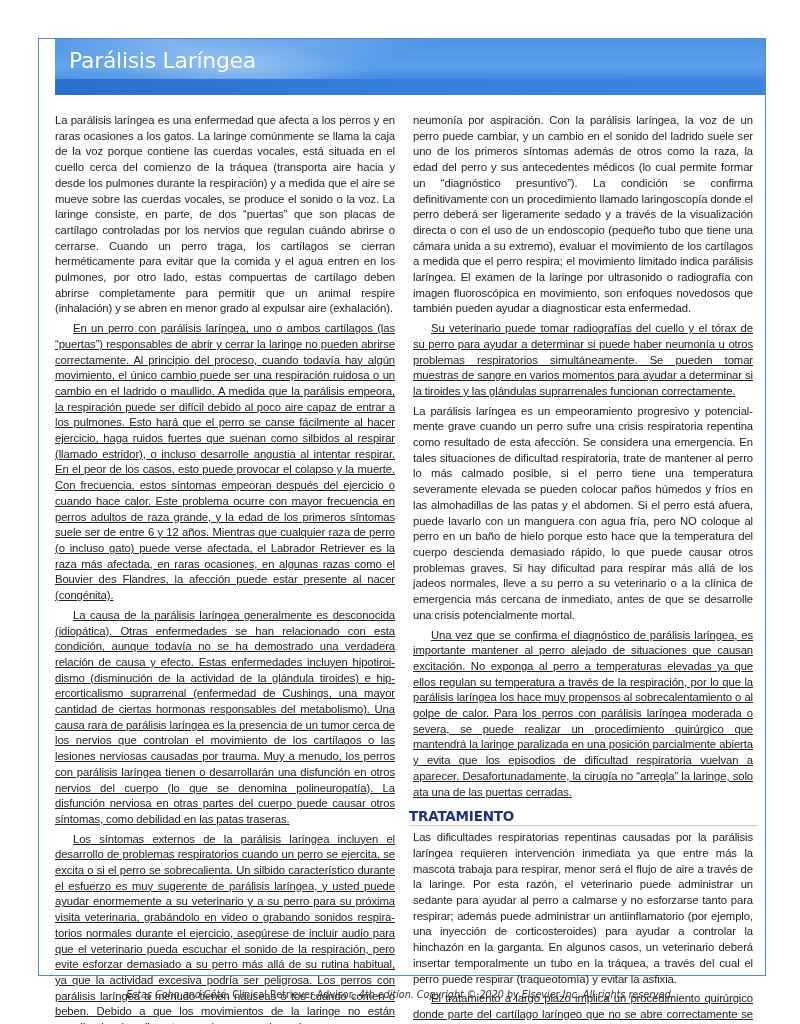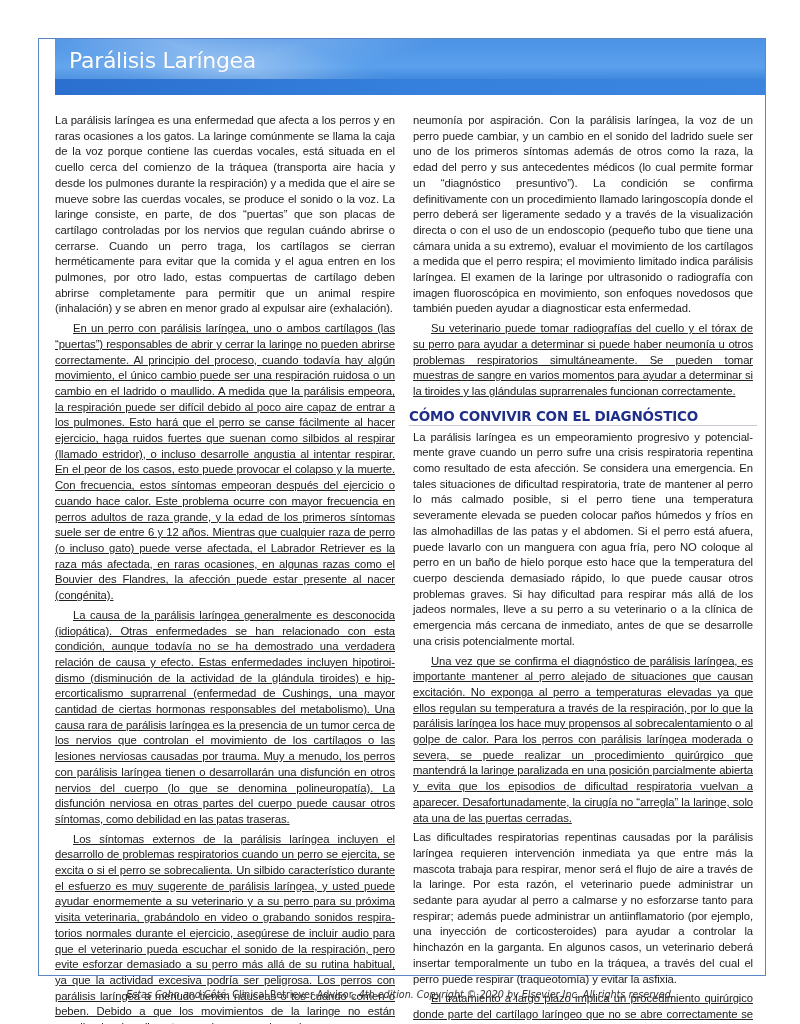--- a/index.html
+++ b/index.html
@@ -65,24 +65,24 @@
       <p>La parálisis laríngea es una enfermedad que afecta a los perros y en raras ocasiones a los gatos. La laringe comúnmente se llama la caja de la voz porque contiene las cuerdas vocales, está situada en el cuello cerca del comienzo de la tráquea (transporta aire hacia y desde los pulmones durante la respiración) y a medida que el aire se mueve sobre las cuerdas vocales, se produce el sonido o la voz. La laringe consiste, en parte, de dos “puertas” que son placas de cartílago controladas por los nervios que regulan cuándo abrirse o cerrarse. Cuando un perro traga, los cartílagos se cierran herméticamente para evitar que la comida y el agua entren en los pulmones, por otro lado, estas compuertas de cartílago deben abrirse completamente para permitir que un animal respire (inhalación) y se abren en menor grado al expulsar aire (exhalación).</p>
       <p class="indent">En un perro con parálisis laríngea, uno o ambos cartílagos (las “puertas”) responsables de abrir y cerrar la laringe no pueden abrirse correctamente. Al principio del proceso, cuando todavía hay algún movimiento, el único cambio puede ser una respiración ruidosa o un cambio en el ladrido o maullido. A medida que la parálisis empeora, la respiración puede ser difícil debido al poco aire capaz de entrar a los pulmones. Esto hará que el perro se canse fácilmente al hacer ejercicio, haga ruidos fuertes que suenan como silbidos al respirar (llamado estridor), o incluso desarrolle angustia al intentar respirar. En el peor de los casos, esto puede provocar el colapso y la muerte. Con frecuencia, estos síntomas empeoran después del ejercicio o cuando hace calor. Este problema ocurre con mayor frecuencia en perros adultos de raza grande, y la edad de los primeros síntomas suele ser de entre 6 y 12 años. Mientras que cualquier raza de perro (o incluso gato) puede verse afectada, el Labrador Retriever es la raza más afectada, en raras ocasiones, en algunas razas como el Bouvier des Flandres, la afección puede estar presente al nacer (congénita).</p>
       <p class="indent">La causa de la parálisis laríngea generalmente es desconocida (idiopática). Otras enfermedades se han relacionado con esta condición, aunque todavía no se ha demostrado una verdadera relación de causa y efecto. Estas enfermedades incluyen hipotiroi­dismo (disminución de la actividad de la glándula tiroides) e hip­ercorticalismo suprarrenal (enfermedad de Cushings, una mayor cantidad de ciertas hormonas responsables del metabolismo). Una causa rara de parálisis laríngea es la presencia de un tumor cerca de los nervios que controlan el movimiento de los cartílagos o las lesiones nerviosas causadas por trauma. Muy a menudo, los perros con parálisis laríngea tienen o desarrollarán una disfunción en otros nervios del cuerpo (lo que se denomina polineuropatía). La disfunción nerviosa en otras partes del cuerpo puede causar otros síntomas, como debilidad en las patas traseras.</p>
       <p class="indent">Los síntomas externos de la parálisis laríngea incluyen el desarrollo de problemas respiratorios cuando un perro se ejercita, se excita o si el perro se sobrecalienta. Un silbido característico durante el esfuerzo es muy sugerente de parálisis laríngea, y usted puede ayudar enormemente a su veterinario y a su perro para su próxima visita veterinaria, grabándolo en video o grabando sonidos respira­torios normales durante el ejercicio, asegúrese de incluir audio para que el veterinario pueda escuchar el sonido de la respiración, pero evite esforzar demasiado a su perro más allá de su rutina habitual, ya que la actividad excesiva podría ser peligrosa. Los perros con parálisis laríngea a menudo tienen náuseas o tos cuando comen o beben. Debido a que los movimientos de la laringe no están coordinados, los alimentos pueden pasar a los pulmones y causar</p>
     </div>
 
     <div class="col">
       <p>neumonía por aspiración. Con la parálisis laríngea, la voz de un perro puede cambiar, y un cambio en el sonido del ladrido suele ser uno de los primeros síntomas además de otros como la raza, la edad del perro y sus antecedentes médicos (lo cual permite formar un “diagnóstico presuntivo”). La condición se confirma definitivamente con un procedimiento llamado laringoscopía donde el perro deberá ser ligeramente sedado y a través de la visualización directa o con el uso de un endoscopio (pequeño tubo que tiene una cámara unida a su extremo), evaluar el movimiento de los cartílagos a medida que el perro respira; el movimiento limitado indica parálisis laríngea. El examen de la laringe por ultrasonido o radiografía con imagen fluoroscópica en movimiento, son enfoques novedosos que también pueden ayudar a diagnosticar esta enfermedad.</p>
       <p class="indent">Su veterinario puede tomar radiografías del cuello y el tórax de su perro para ayudar a determinar si puede haber neumonía u otros problemas respiratorios simultáneamente. Se pueden tomar muestras de sangre en varios momentos para ayudar a determinar si la tiroides y las glándulas suprarrenales funcionan correctamente.</p>
 
-      <h2 class="section-title mid">CÓMO CONVIVIR CON EL DIAGNÓSTICO</h2>
       <p>La parálisis laríngea es un empeoramiento progresivo y potencial­mente grave cuando un perro sufre una crisis respiratoria repentina como resultado de esta afección. Se considera una emergencia. En tales situaciones de dificultad respiratoria, trate de mantener al perro lo más calmado posible, si el perro tiene una temperatura severamente elevada se pueden colocar paños húmedos y fríos en las almohadillas de las patas y el abdomen. Si el perro está afuera, puede lavarlo con un manguera con agua fría, pero NO coloque al perro en un baño de hielo porque esto hace que la temperatura del cuerpo descienda demasiado rápido, lo que puede causar otros problemas graves. Si hay dificultad para respirar más allá de los jadeos normales, lleve a su perro a su veterinario o a la clínica de emergencia más cercana de inmediato, antes de que se desarrolle una crisis potencialmente mortal.</p>
       <p class="indent">Una vez que se confirma el diagnóstico de parálisis laríngea, es importante mantener al perro alejado de situaciones que causan excitación. No exponga al perro a temperaturas elevadas ya que ellos regulan su temperatura a través de la respiración, por lo que la parálisis laríngea los hace muy propensos al sobrecalentamiento o al golpe de calor. Para los perros con parálisis laríngea moderada o severa, se puede realizar un procedimiento quirúrgico que mantendrá la laringe paralizada en una posición parcialmente abierta y evita que los episodios de dificultad respiratoria vuelvan a aparecer. Desafortunadamente, la cirugía no “arregla” la laringe, solo ata una de las puertas cerradas.</p>
 
+      <h2 class="section-title mid">TRATAMIENTO</h2>
       <p>Las dificultades respiratorias repentinas causadas por la parálisis laríngea requieren intervención inmediata ya que entre más la mascota trabaja para respirar, menor será el flujo de aire a través de la laringe. Por esta razón, el veterinario puede administrar un sedante para ayudar al perro a calmarse y no esforzarse tanto para respirar; además puede administrar un antiinflamatorio (por ejemplo, una inyección de corticosteroides) para ayudar a controlar la hinchazón en la garganta. En algunos casos, un veterinario deberá insertar temporalmente un tubo en la tráquea, a través del cual el perro puede respirar (traqueotomía) y evitar la asfixia.</p>
       <p class="indent">El tratamiento a largo plazo implica un procedimiento quirúrgico donde parte del cartílago laríngeo que no se abre correctamente se sutura en una posición permanentemente abierta (procedimiento de</p>
     </div>
   </div>
 </div>
 
 <div class="footer">
   <span class="it">Estas Cohn and Côté: </span><span>Clinical Retriever Advisor, </span><span class="it">4th edition. Copyright © 2020 by Elsevier Inc. All rights reserved.</span>
 </div>
 

